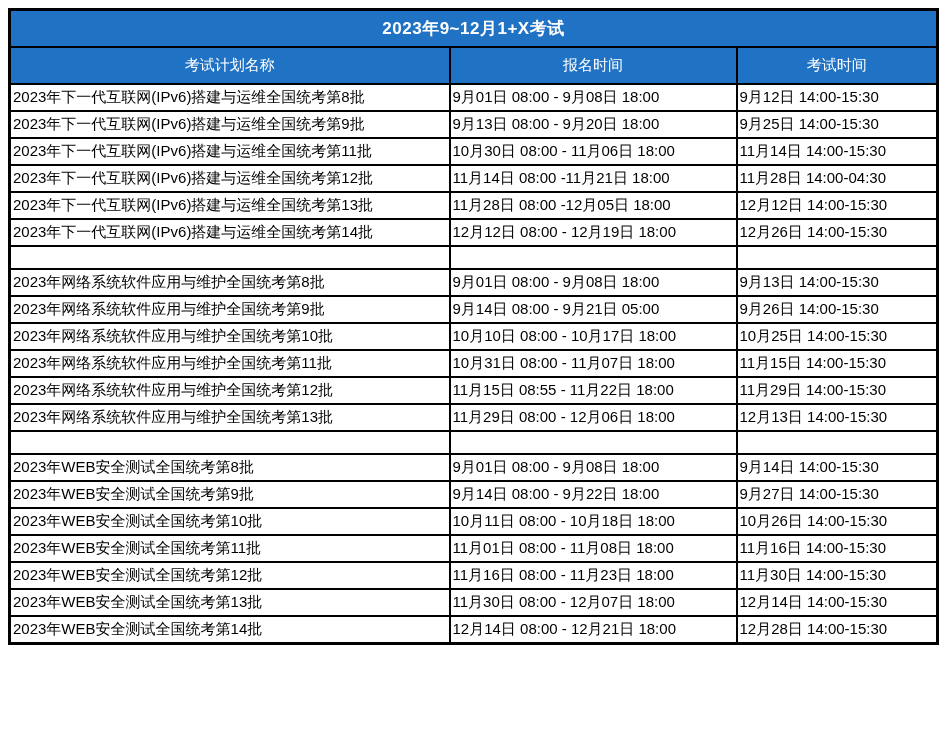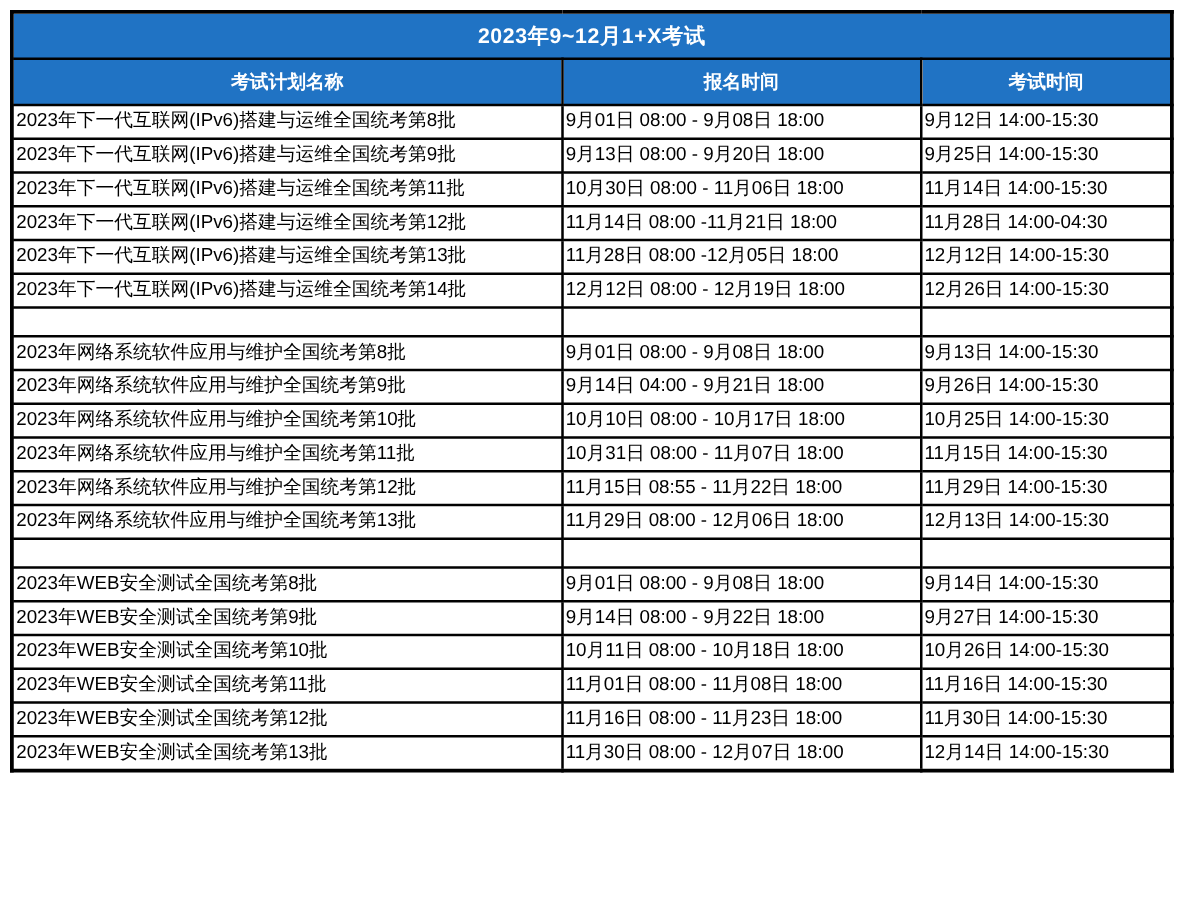--- a/index.html
+++ b/index.html
@@ -33,21 +33,21 @@
     color: #ffffff;
     font-weight: bold;
     font-size: 17px;
     height: 33px;
     text-align: center;
     letter-spacing: 0.5px;
   }
   tr.header-row th {
     background: #2073C4;
     color: #ffffff;
-    font-weight: bold;
+    font-weight: normal;
     font-size: 15px;
     height: 33px;
   }
   td {
     color: #000000;
     font-size: 15px;
     height: 25px;
     padding: 0 2px;
     text-align: left;
     vertical-align: middle;
@@ -115,21 +115,21 @@
       </tr>
     </tbody>
     <tbody>
       <tr>
         <td>2023年网络系统软件应用与维护全国统考第8批</td>
         <td>9月01日 08:00 - 9月08日 18:00</td>
         <td>9月13日 14:00-15:30</td>
       </tr>
       <tr>
         <td>2023年网络系统软件应用与维护全国统考第9批</td>
-        <td>9月14日 04:00 - 9月21日 18:00</td>
+        <td>9月14日 08:00 - 9月21日 05:00</td>
         <td>9月26日 14:00-15:30</td>
       </tr>
       <tr>
         <td>2023年网络系统软件应用与维护全国统考第10批</td>
         <td>10月10日 08:00 - 10月17日 18:00</td>
         <td>10月25日 14:00-15:30</td>
       </tr>
       <tr>
         <td>2023年网络系统软件应用与维护全国统考第11批</td>
         <td>10月31日 08:00 - 11月07日 18:00</td>
@@ -175,15 +175,20 @@
       <tr>
         <td>2023年WEB安全测试全国统考第12批</td>
         <td>11月16日 08:00 - 11月23日 18:00</td>
         <td>11月30日 14:00-15:30</td>
       </tr>
       <tr>
         <td>2023年WEB安全测试全国统考第13批</td>
         <td>11月30日 08:00 - 12月07日 18:00</td>
         <td>12月14日 14:00-15:30</td>
       </tr>
+      <tr>
+        <td>2023年WEB安全测试全国统考第14批</td>
+        <td>12月14日 08:00 - 12月21日 18:00</td>
+        <td>12月28日 14:00-15:30</td>
+      </tr>
     </tbody>
   </table>
 </div>
 
 </body></html>

